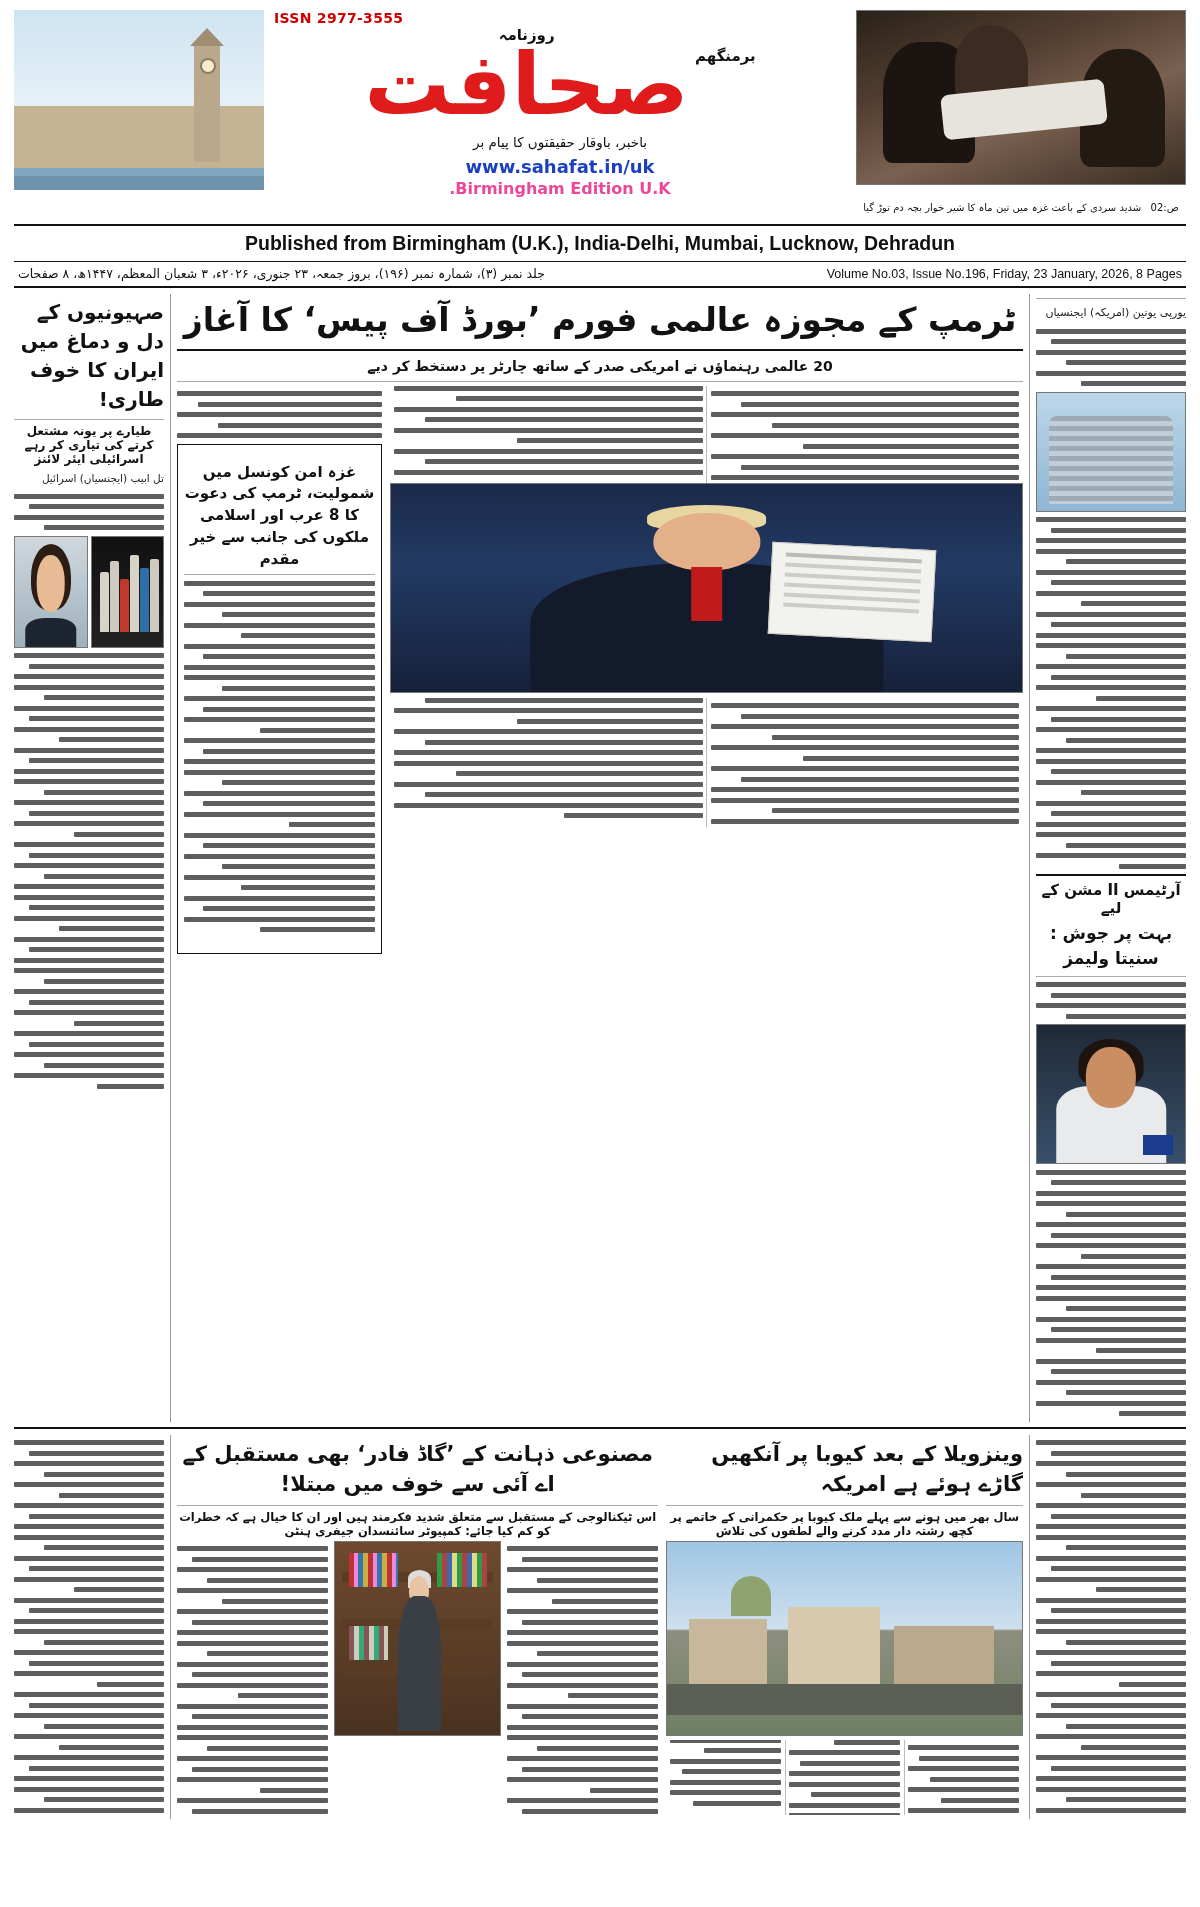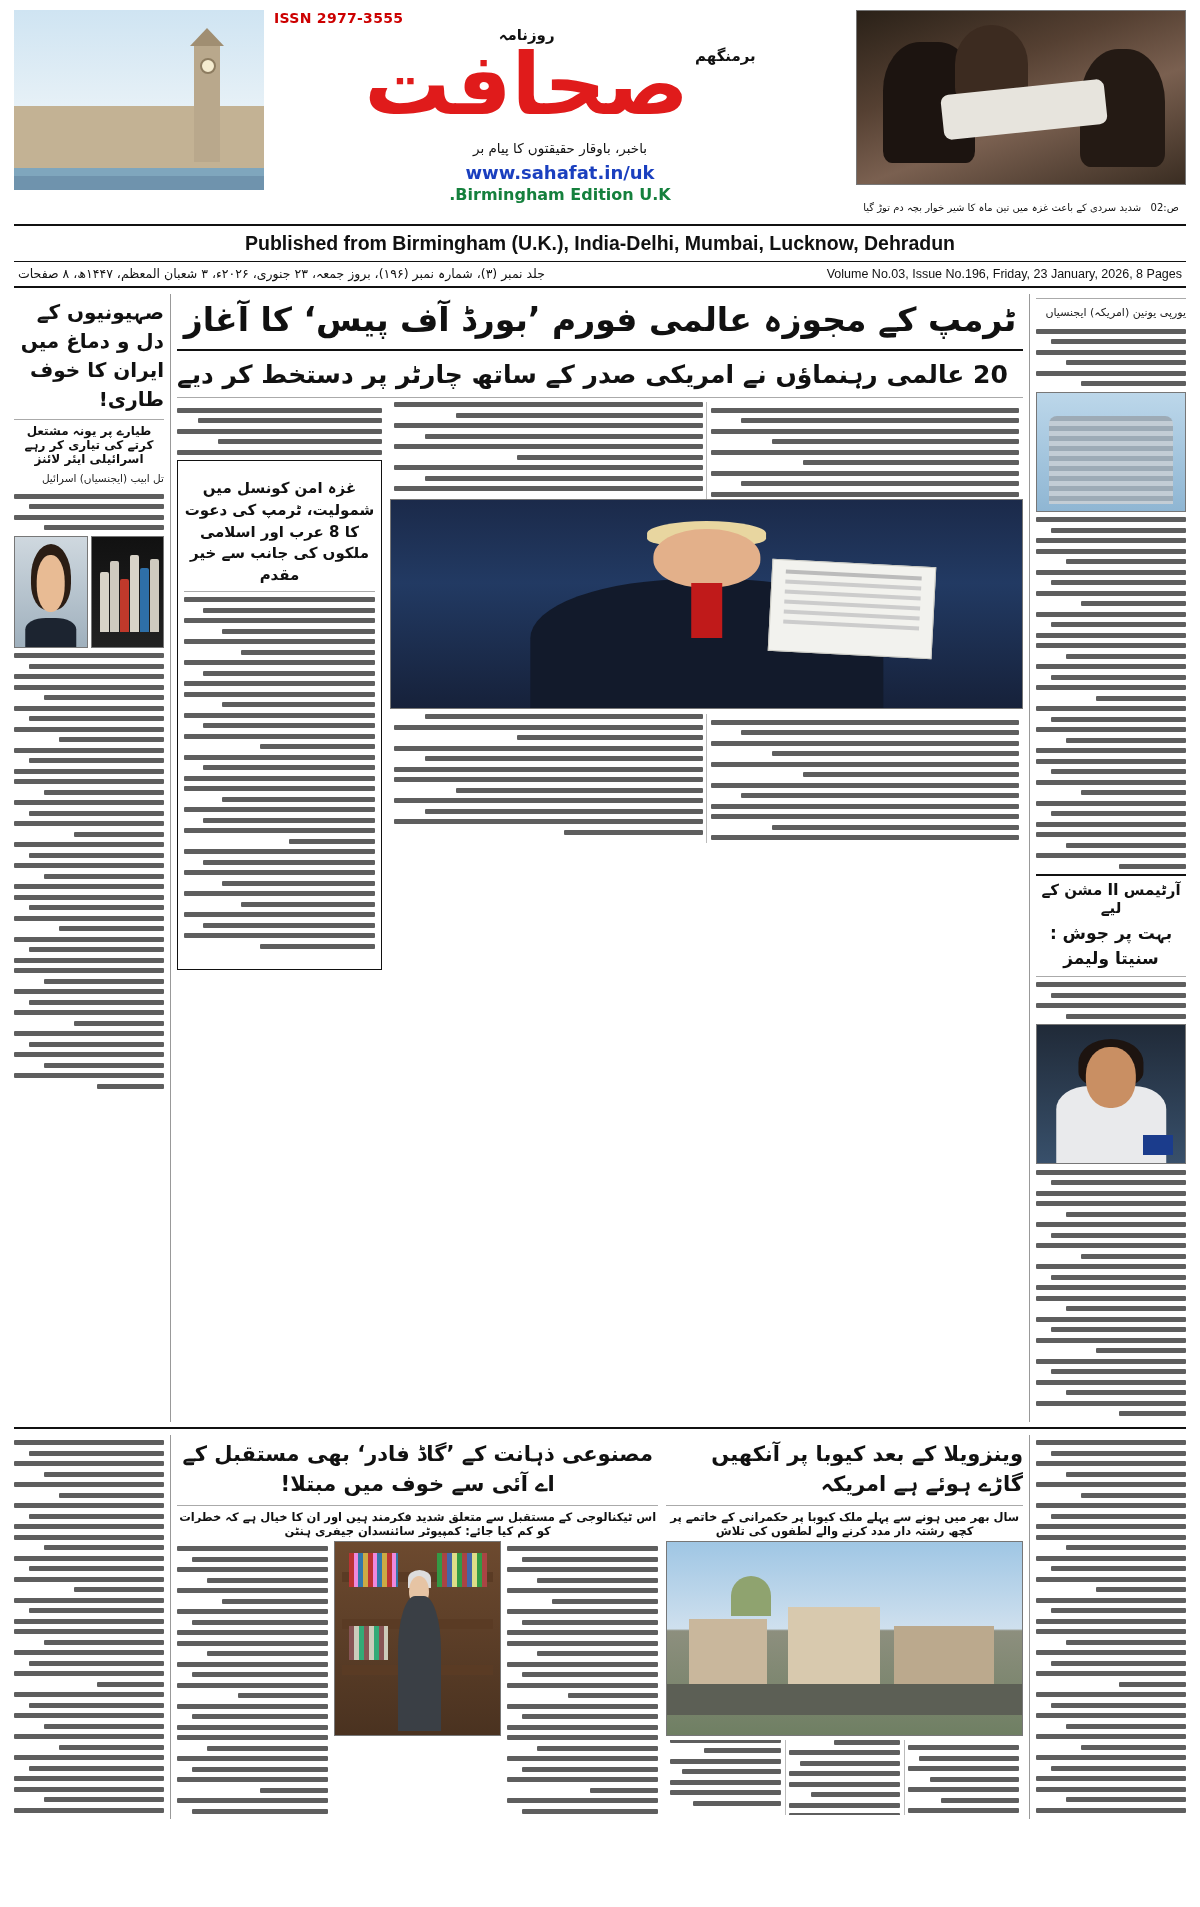--- a/index.html
+++ b/index.html
@@ -22,23 +22,23 @@
   .mh-photo .f2 { left:30%; top:8%; width:22%; height:45%; background:#3c2b20; border-radius:50% 50% 20% 20%; }
   .mh-photo .f3 { right:6%; top:22%; width:26%; height:68%; background:#241a14; border-radius:45% 45% 12% 12%; }
   .mh-photo .wrap { position:absolute; left:26%; top:44%; width:50%; height:26%; background:#e7e4dd; border-radius:8px; transform:rotate(-6deg); }
   .mh-cap { width:330px; text-align:center; font-size:10px; margin-top:17px; direction:rtl; }
 
   .mh-center { flex:1; text-align:center; position:relative; padding-top:2px; }
   .issn { position:absolute; top:0; left:0; font-size:14px; font-weight:700; color:#cc0000; letter-spacing:.3px; }
   .logo-row { display:flex; align-items:center; justify-content:center; gap:6px; margin-top:14px; }
   .logo-main { font-size:86px; line-height:.95; font-weight:700; color:#e01b1b; font-family:"DejaVu Sans", sans-serif; }
   .logo-small { font-size:15px; color:#111; font-weight:700; margin-bottom:40px; }
-  .logo-sub { font-size:13.5px; margin-top:14px; }
+  .logo-sub { font-size:13.5px; margin-top:8px; }
   .site { font-size:18px; font-weight:700; color:#1a3fbf; margin-top:6px; }
-  .edition { font-size:16px; font-weight:700; color:#15803d; margin-top:2px; }
+  .edition { font-size:16px; font-weight:700; color:#ec4899; margin-top:2px; }
 
   .mh-right { width:250px; height:180px; position:relative; overflow:hidden; }
   .skyline { position:absolute; inset:0; background:linear-gradient(180deg,#cfe4f2 0%, #e7f1f7 55%, #bcd2e0 100%); }
   .bigben { position:absolute; right:44px; bottom:28px; width:26px; height:118px; background:#b9a88c; }
   .bigben:after { content:""; position:absolute; left:-4px; top:-16px; width:34px; height:18px; background:#a08e72; clip-path:polygon(50% 0,100% 100%,0 100%); }
   .bbface { position:absolute; right:48px; bottom:116px; width:16px; height:16px; border-radius:50%; background:#f5ecd0; border:2px solid #8d7c60; }
   .parliament { position:absolute; left:0; right:0; bottom:18px; height:66px; background:#c3b294; }
   .bridge { position:absolute; left:0; right:0; bottom:0; height:22px; background:#7fa6bd; }
   .water { position:absolute; left:0; right:0; bottom:0; height:14px; background:#6f93ad; }
 
@@ -56,21 +56,21 @@
   .col-mid { flex:1; }
   .col-left { width:150px; }
 
   .rule-v { width:1px; background:#999; }
 
   
   h1.head-main {
     font-size:33px; line-height:1.35; font-weight:700; text-align:center; margin:4px 0 6px; direction:rtl;
   }
   h2.head-sub {
-    font-size:25px; line-height:1.5; font-weight:700; text-align:left; margin:4px 0; direction:rtl;
+    font-size:14px; line-height:1.5; font-weight:700; text-align:center; margin:4px 0; direction:rtl;
   }
   h2.head-sec {
     font-size:22px; line-height:1.45; font-weight:700; text-align:right; margin:4px 0 5px; direction:rtl;
   }
   h3.head-small { font-size:15px; font-weight:700; text-align:center; margin:3px 0; direction:rtl; }
   .hr-black { border:0; border-top:2px solid #111; margin:5px 0; }
   .hr-thin { border:0; border-top:1px solid #aaa; margin:4px 0; }
 
   
   .utext { direction:rtl; text-align:justify; font-size:11px; line-height:1.85; color:#222; }

